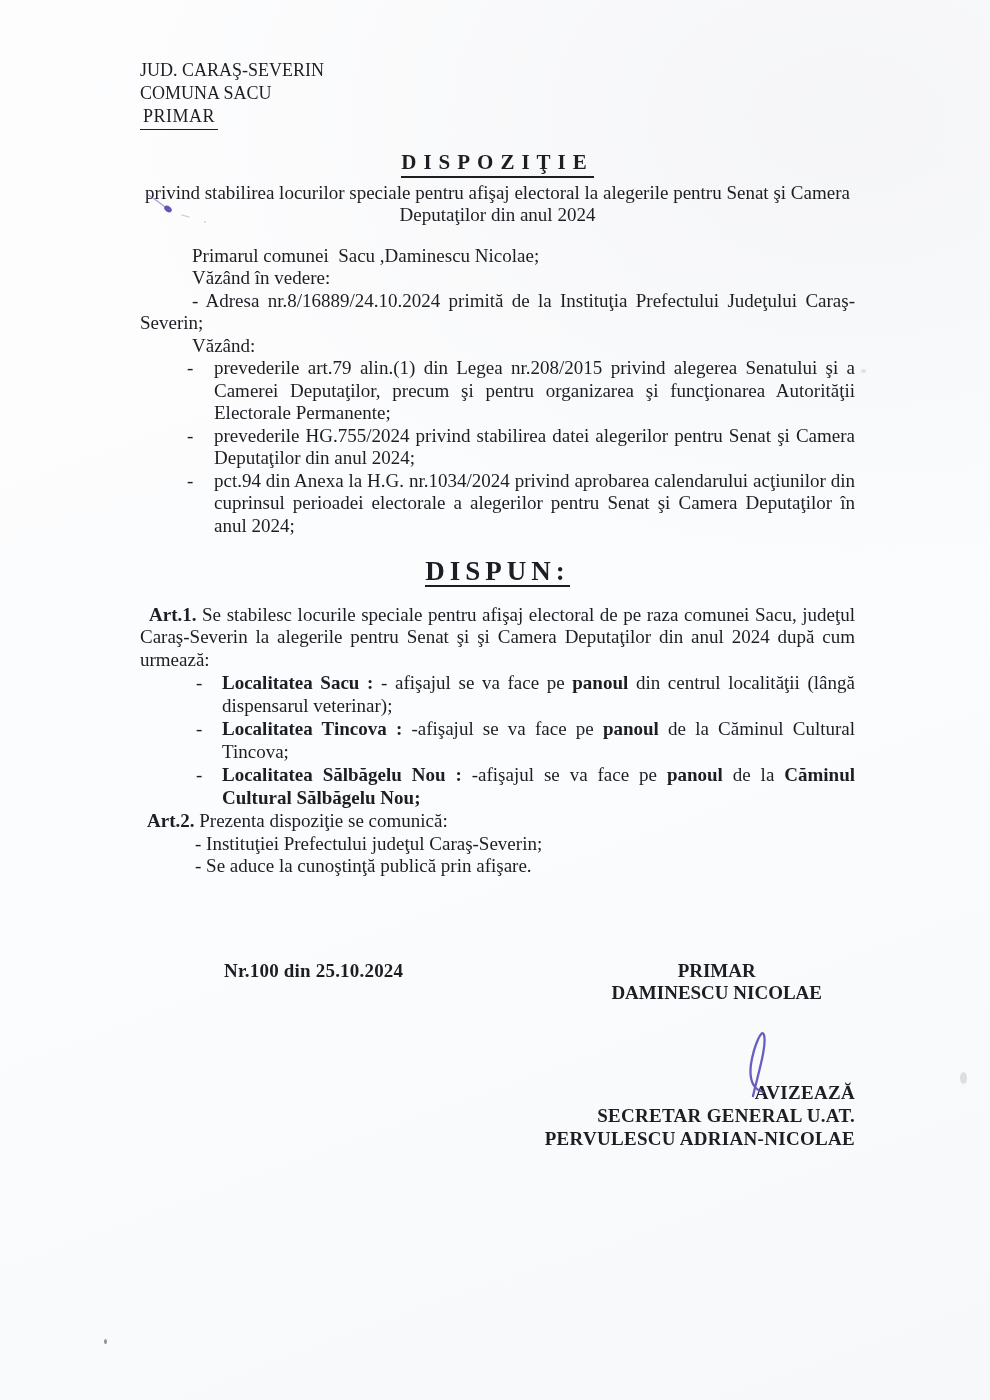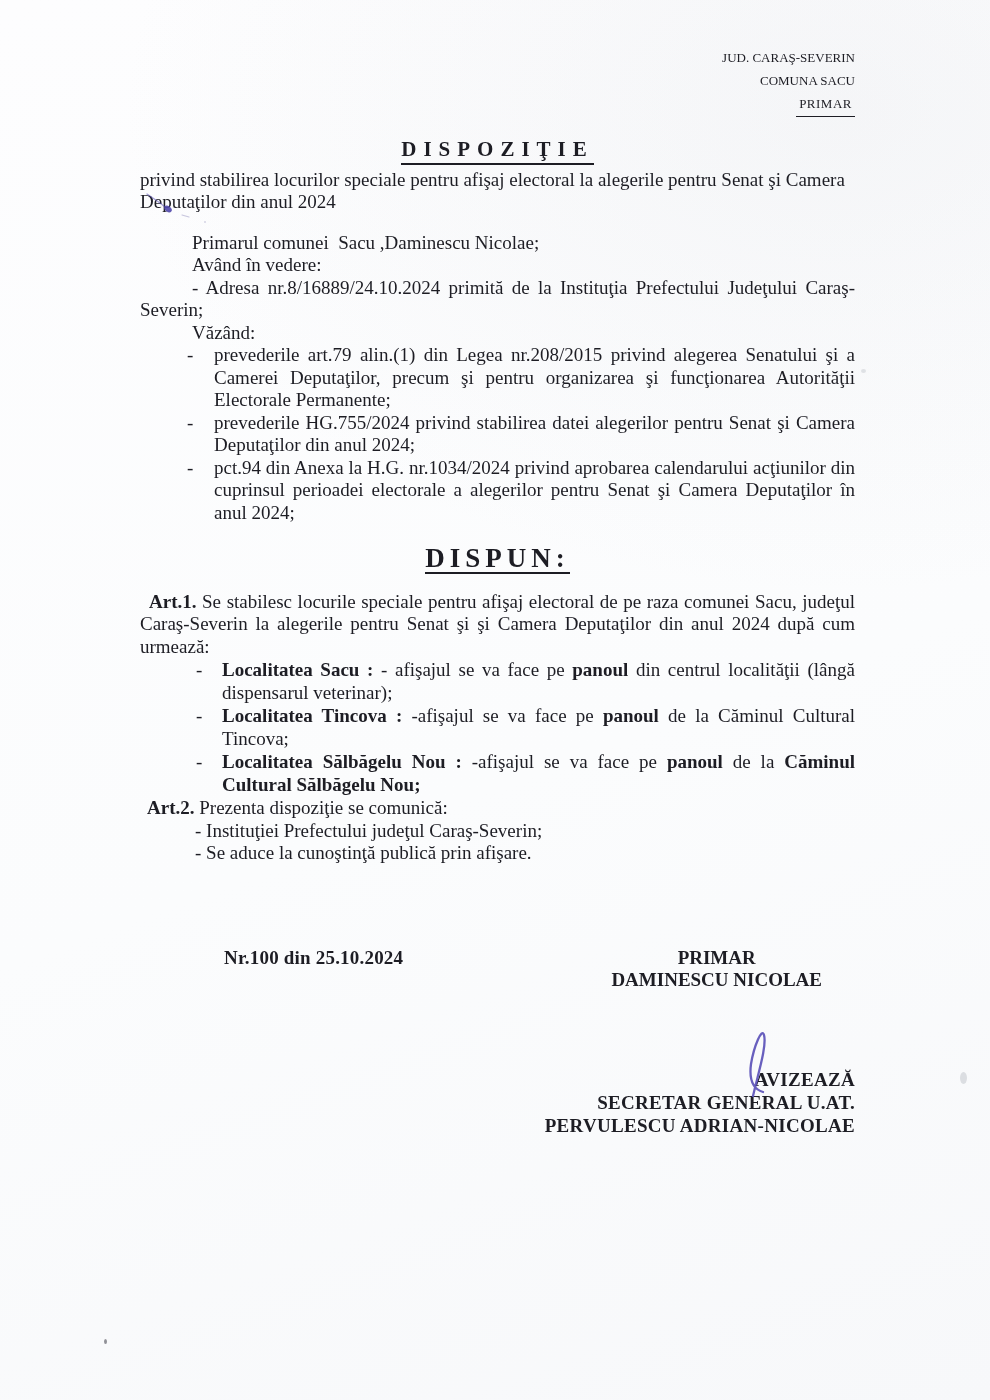--- a/index.html
+++ b/index.html
@@ -17,40 +17,40 @@
       linear-gradient(160deg, #fdfdfe 0%, #fbfcfd 55%, #f7f8fa 100%);
     color: #1d1d24;
     font-size: 19px;
     line-height: 22.5px;
   }
   .col {
     position: absolute;
     left: 140px; top: 46px;
     width: 715px;
   }
-  .org-header { text-align: right; font-size: 13px; line-height: 23px; }
+  .org-header { text-align: left; font-size: 18px; line-height: 23px; margin-top: 13px; }
   .u-primar {
     display: inline-block;
     border-bottom: 1.7px solid #1d1d24;
     padding: 0 3px 1px 3px;
     letter-spacing: 0.5px;
   }
   .doc-title {
     margin-top: 21px;
     text-align: center;
     font-weight: bold;
     font-size: 21px;
     letter-spacing: 7px;
   }
   .u-heavy {
     display: inline-block;
     border-bottom: 2.2px solid #1d1d24;
     padding-bottom: 2px;
   }
-  .subtitle { margin-top: 4px; line-height: 22.5px; }
+  .subtitle { text-align: center; margin-top: 4px; line-height: 22.5px; }
 
   .p { margin: 0; }
   .pre { white-space: pre-wrap; }
   .indent { text-indent: 52px; }
   .just { text-align: justify; }
   .preamble { margin-top: 18px; }
 
   .li { position: relative; padding-left: 74px; text-align: justify; }
   .li .marker { position: absolute; left: 47px; top: 0; }
 
@@ -107,21 +107,21 @@
       <span class="u-heavy">DISPOZIŢIE</span>
     </div>
 
     <div class="subtitle">
       <div>privind stabilirea locurilor speciale pentru afişaj electoral la alegerile pentru Senat şi Camera</div>
       <div>Deputaţilor din anul 2024</div>
     </div>
 
     <div class="preamble">
       <p class="p indent pre">Primarul comunei  Sacu ,Daminescu Nicolae;</p>
-      <p class="p indent">Având în vedere:</p>
+      <p class="p indent">Văzând în vedere:</p>
       <p class="p indent just">- Adresa nr.8/16889/24.10.2024 primită de la Instituţia Prefectului Judeţului Caraş-Severin;</p>
       <p class="p indent">Văzând:</p>
 
       <div>
         <div class="li">
           <span class="marker">-</span>
           <span>prevederile art.79 alin.(1) din Legea nr.208/2015 privind alegerea Senatului şi a Camerei Deputaţilor, precum şi pentru organizarea şi funcţionarea Autorităţii Electorale Permanente;</span>
         </div>
         <div class="li">
           <span class="marker">-</span>

